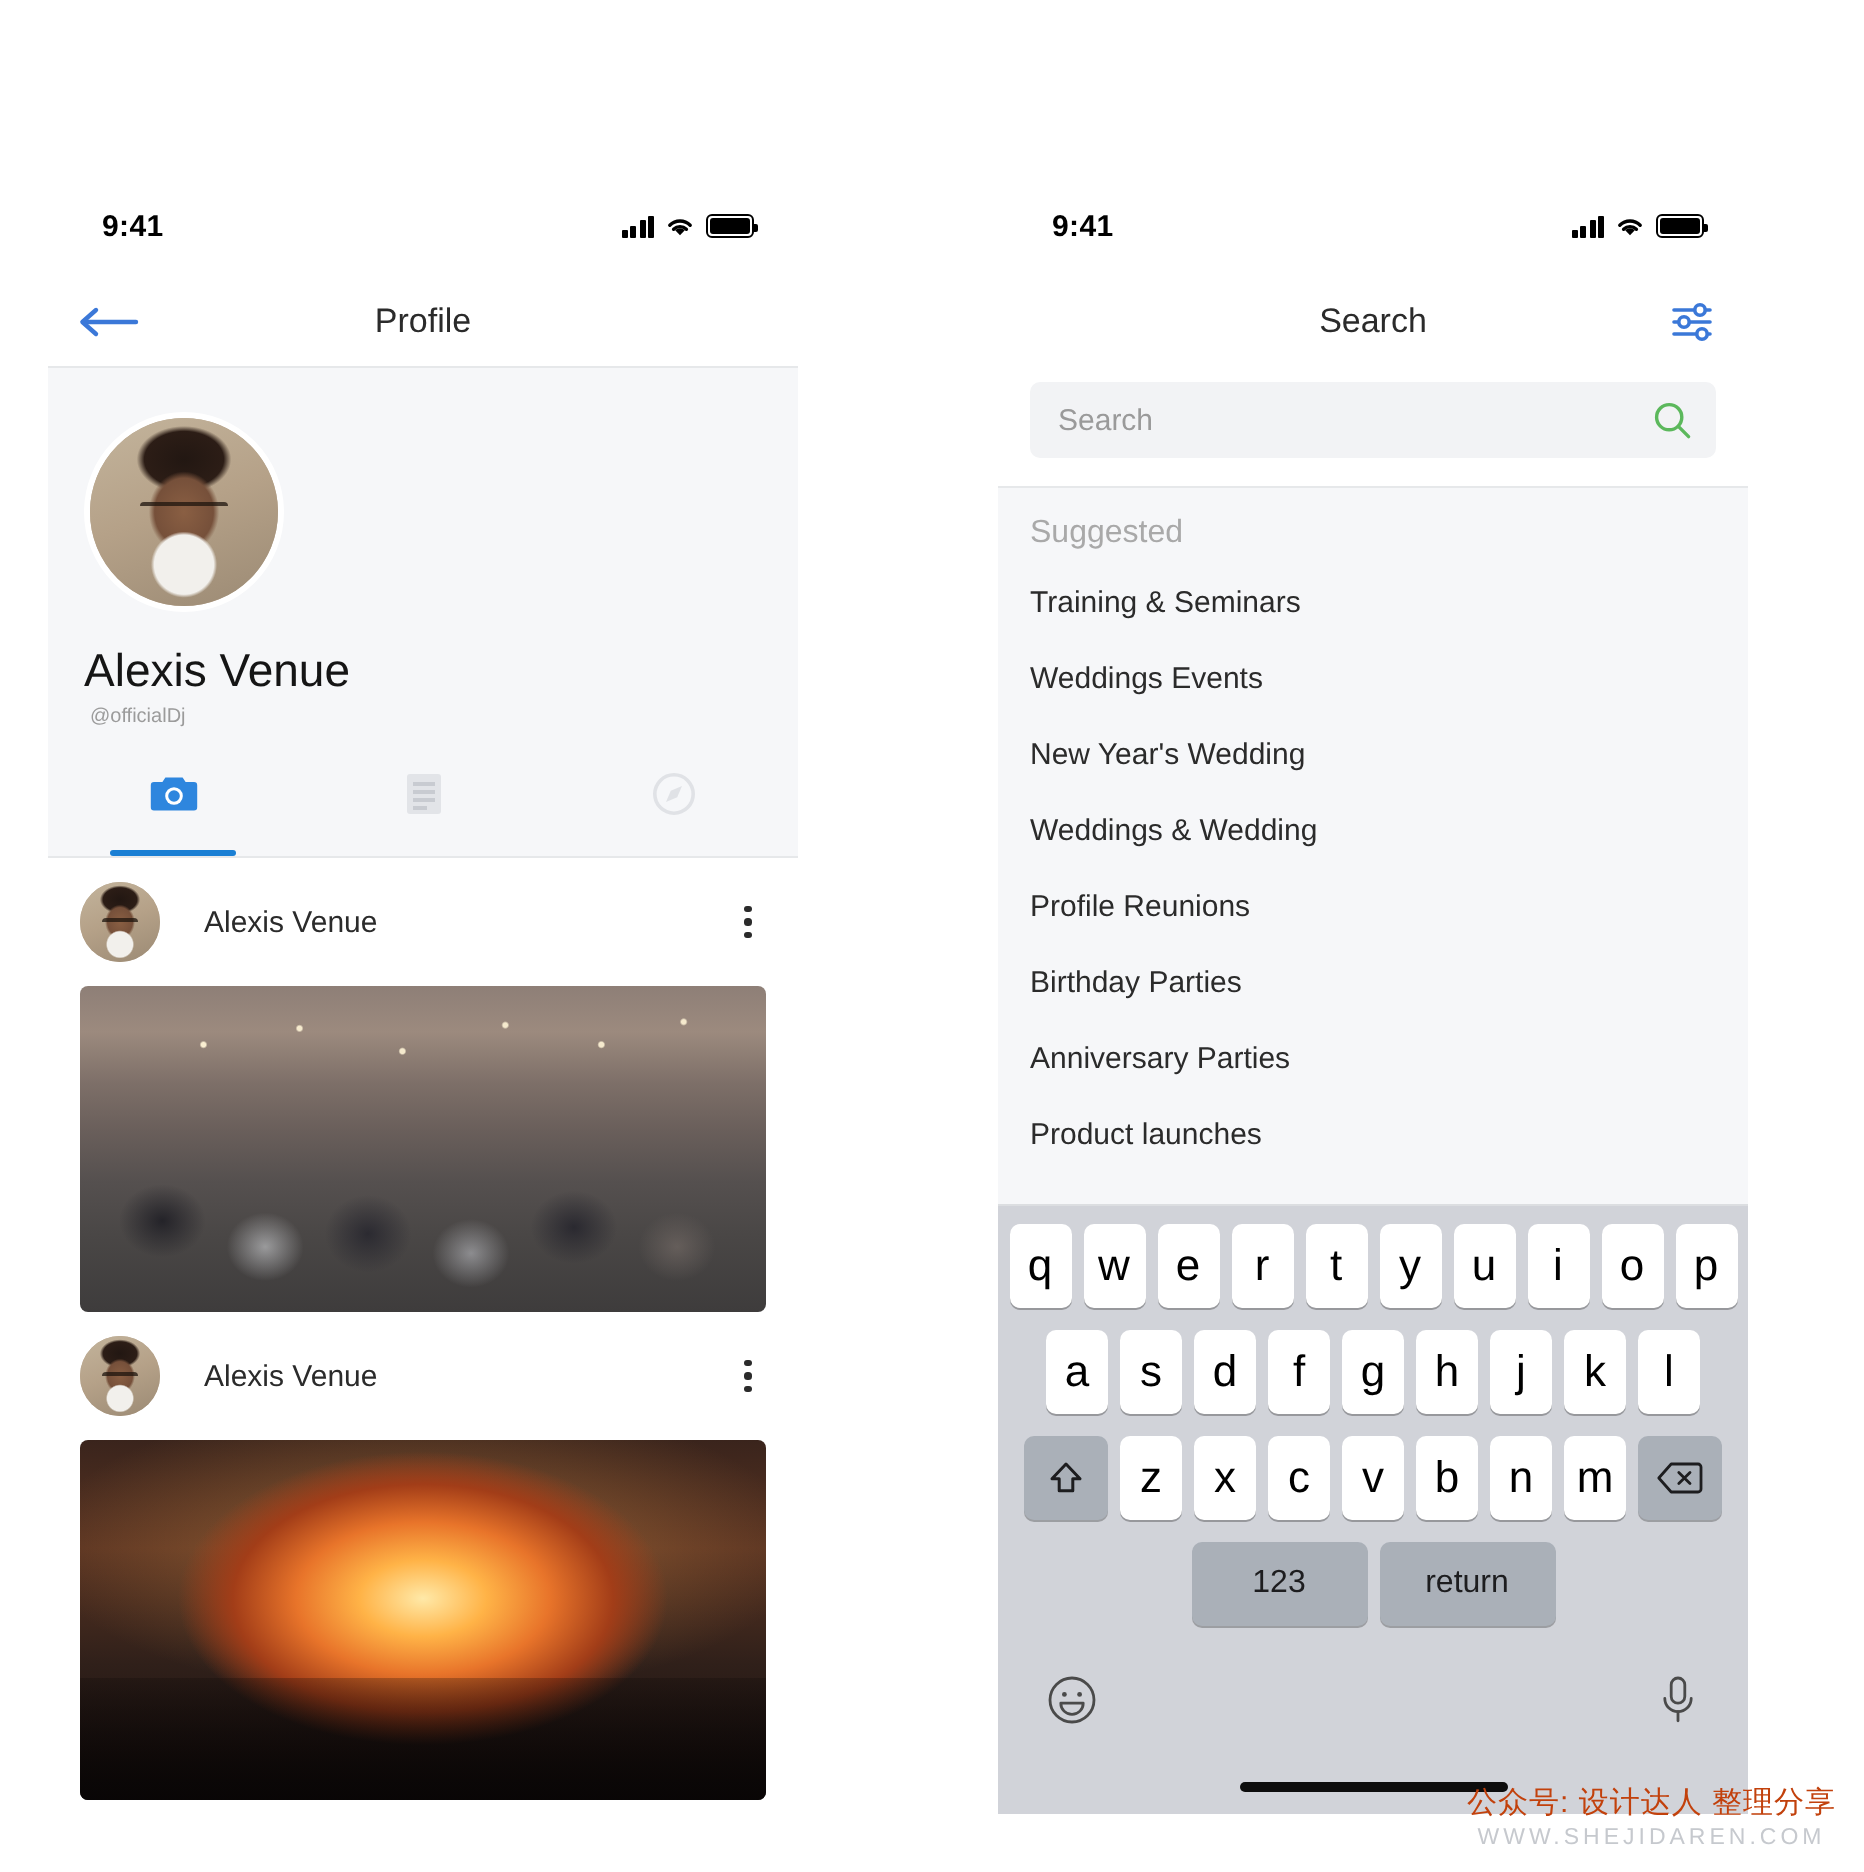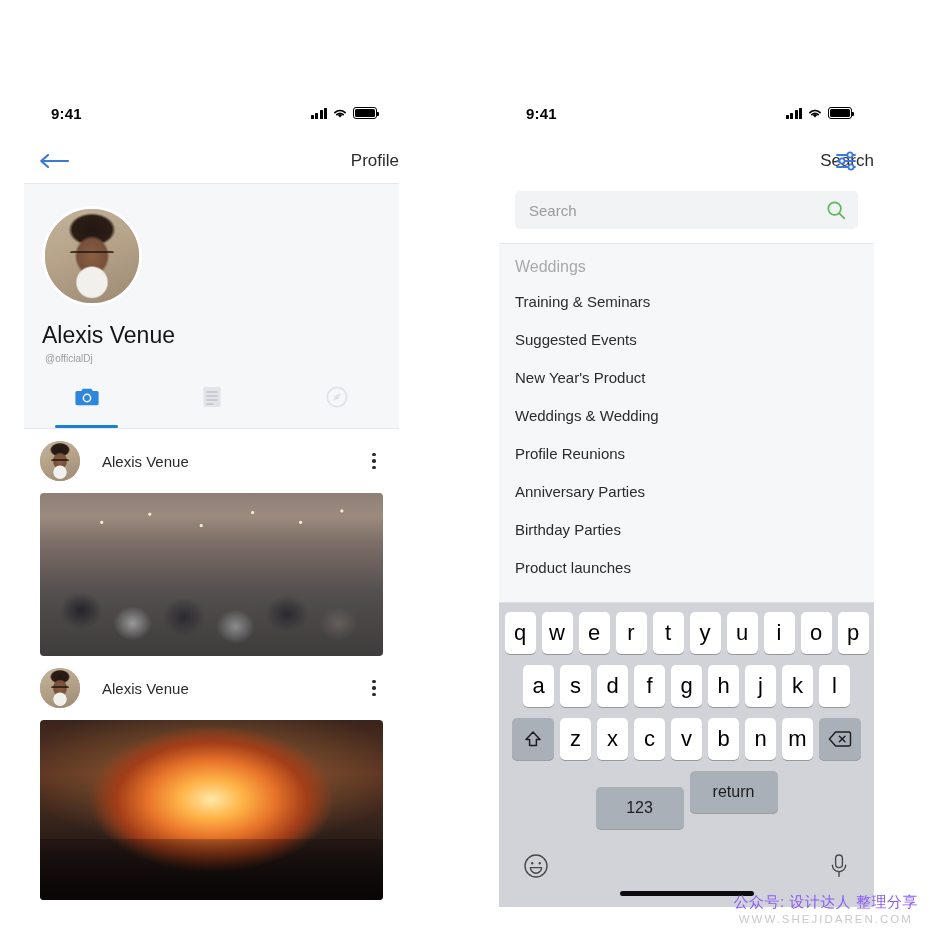--- a/index.html
+++ b/index.html
@@ -88,21 +88,21 @@
     border-radius: 1.5px;
   }
 
   
   .nav-bar {
     height: 44px;
     background: #fff;
     position: relative;
     display: flex;
     align-items: center;
-    justify-content: flex-end;
+    justify-content: center;
   }
   .nav-title {
     font-size: 17px;
     color: #2b2b2b;
     font-weight: 400;
   }
   .nav-back {
     position: absolute;
     left: 14px;
     top: 50%;
@@ -365,21 +365,21 @@
     border-radius: 5px;
     box-shadow: 0 1px 0 rgba(0,0,0,.25);
     display: flex;
     align-items: center;
     justify-content: center;
     font-size: 16px;
     color: #1d1d1f;
   }
   .row3 { gap: 6px; }
   .row4 { gap: 6px; margin-bottom: 0; }
-  .key-123 { width: 88px; margin-top: 16px; }
+  .key-123 { width: 88px; }
   .key-space {
     width: 180px;
     background: #ffffff;
     box-shadow: 0 1px 0 rgba(0,0,0,.28);
   }
   .key-return { width: 88px; text-align: center; }
   .kb-bottom {
     height: 58px;
     display: flex;
     align-items: center;
@@ -402,21 +402,21 @@
   .watermark {
     position: absolute;
     right: 14px;
     bottom: 10px;
     text-align: right;
     pointer-events: none;
     line-height: 1.25;
   }
   .wm-cn {
     font-size: 15px;
-    color: #8b5cf6;
+    color: #c2410c;
     letter-spacing: .5px;
     text-align: center;
   }
   .wm-url {
     font-size: 11.5px;
     color: #c6c9ce;
     letter-spacing: 2px;
     text-align: center;
   }
 </style>
@@ -564,28 +564,28 @@
       <span class="search-ico">
         <svg width="20" height="20" viewBox="0 0 20 20">
           <circle cx="8.6" cy="8.6" r="6.3" fill="none" stroke="#5cb85c" stroke-width="1.7"></circle>
           <path d="M13.3 13.3 L18.3 18.3" stroke="#5cb85c" stroke-width="1.7" stroke-linecap="round"></path>
         </svg>
       </span>
     </div>
   </div>
 
   <div class="suggest-panel">
-    <div class="suggest-title">Weddings</div>
+    <div class="suggest-title">Suggested</div>
     <div class="suggest-item">Training &amp; Seminars</div>
-    <div class="suggest-item">Suggested Events</div>
-    <div class="suggest-item">New Year's Product</div>
+    <div class="suggest-item">Weddings Events</div>
+    <div class="suggest-item">New Year's Wedding</div>
     <div class="suggest-item">Weddings &amp; Wedding</div>
     <div class="suggest-item">Profile Reunions</div>
+    <div class="suggest-item">Birthday Parties</div>
     <div class="suggest-item">Anniversary Parties</div>
-    <div class="suggest-item">Birthday Parties</div>
     <div class="suggest-item">Product launches</div>
   </div>
 
   <div class="keyboard">
 
     <div class="kb-row">
       <div class="key">q</div>
       <div class="key">w</div>
       <div class="key">e</div>
       <div class="key">r</div>

